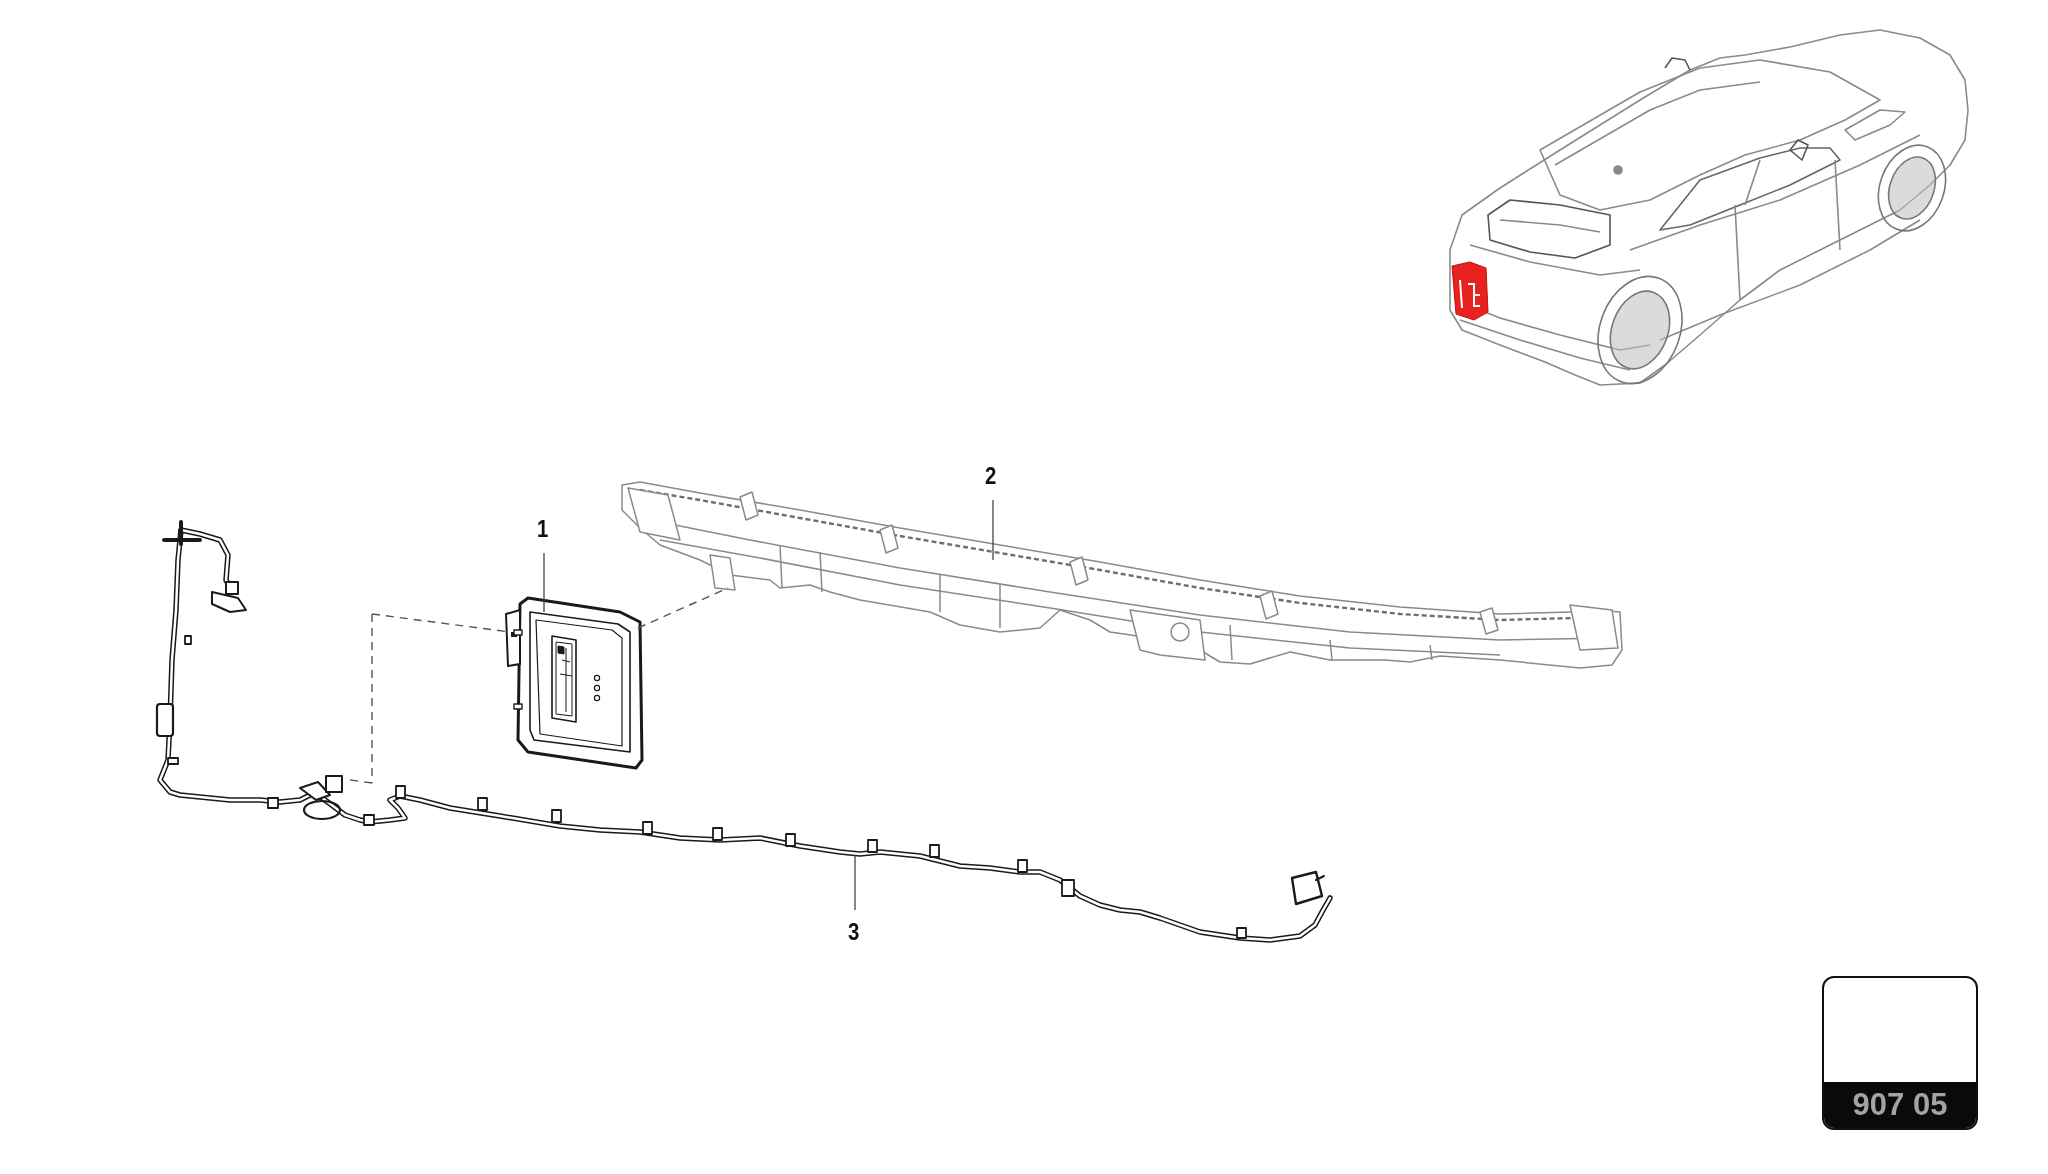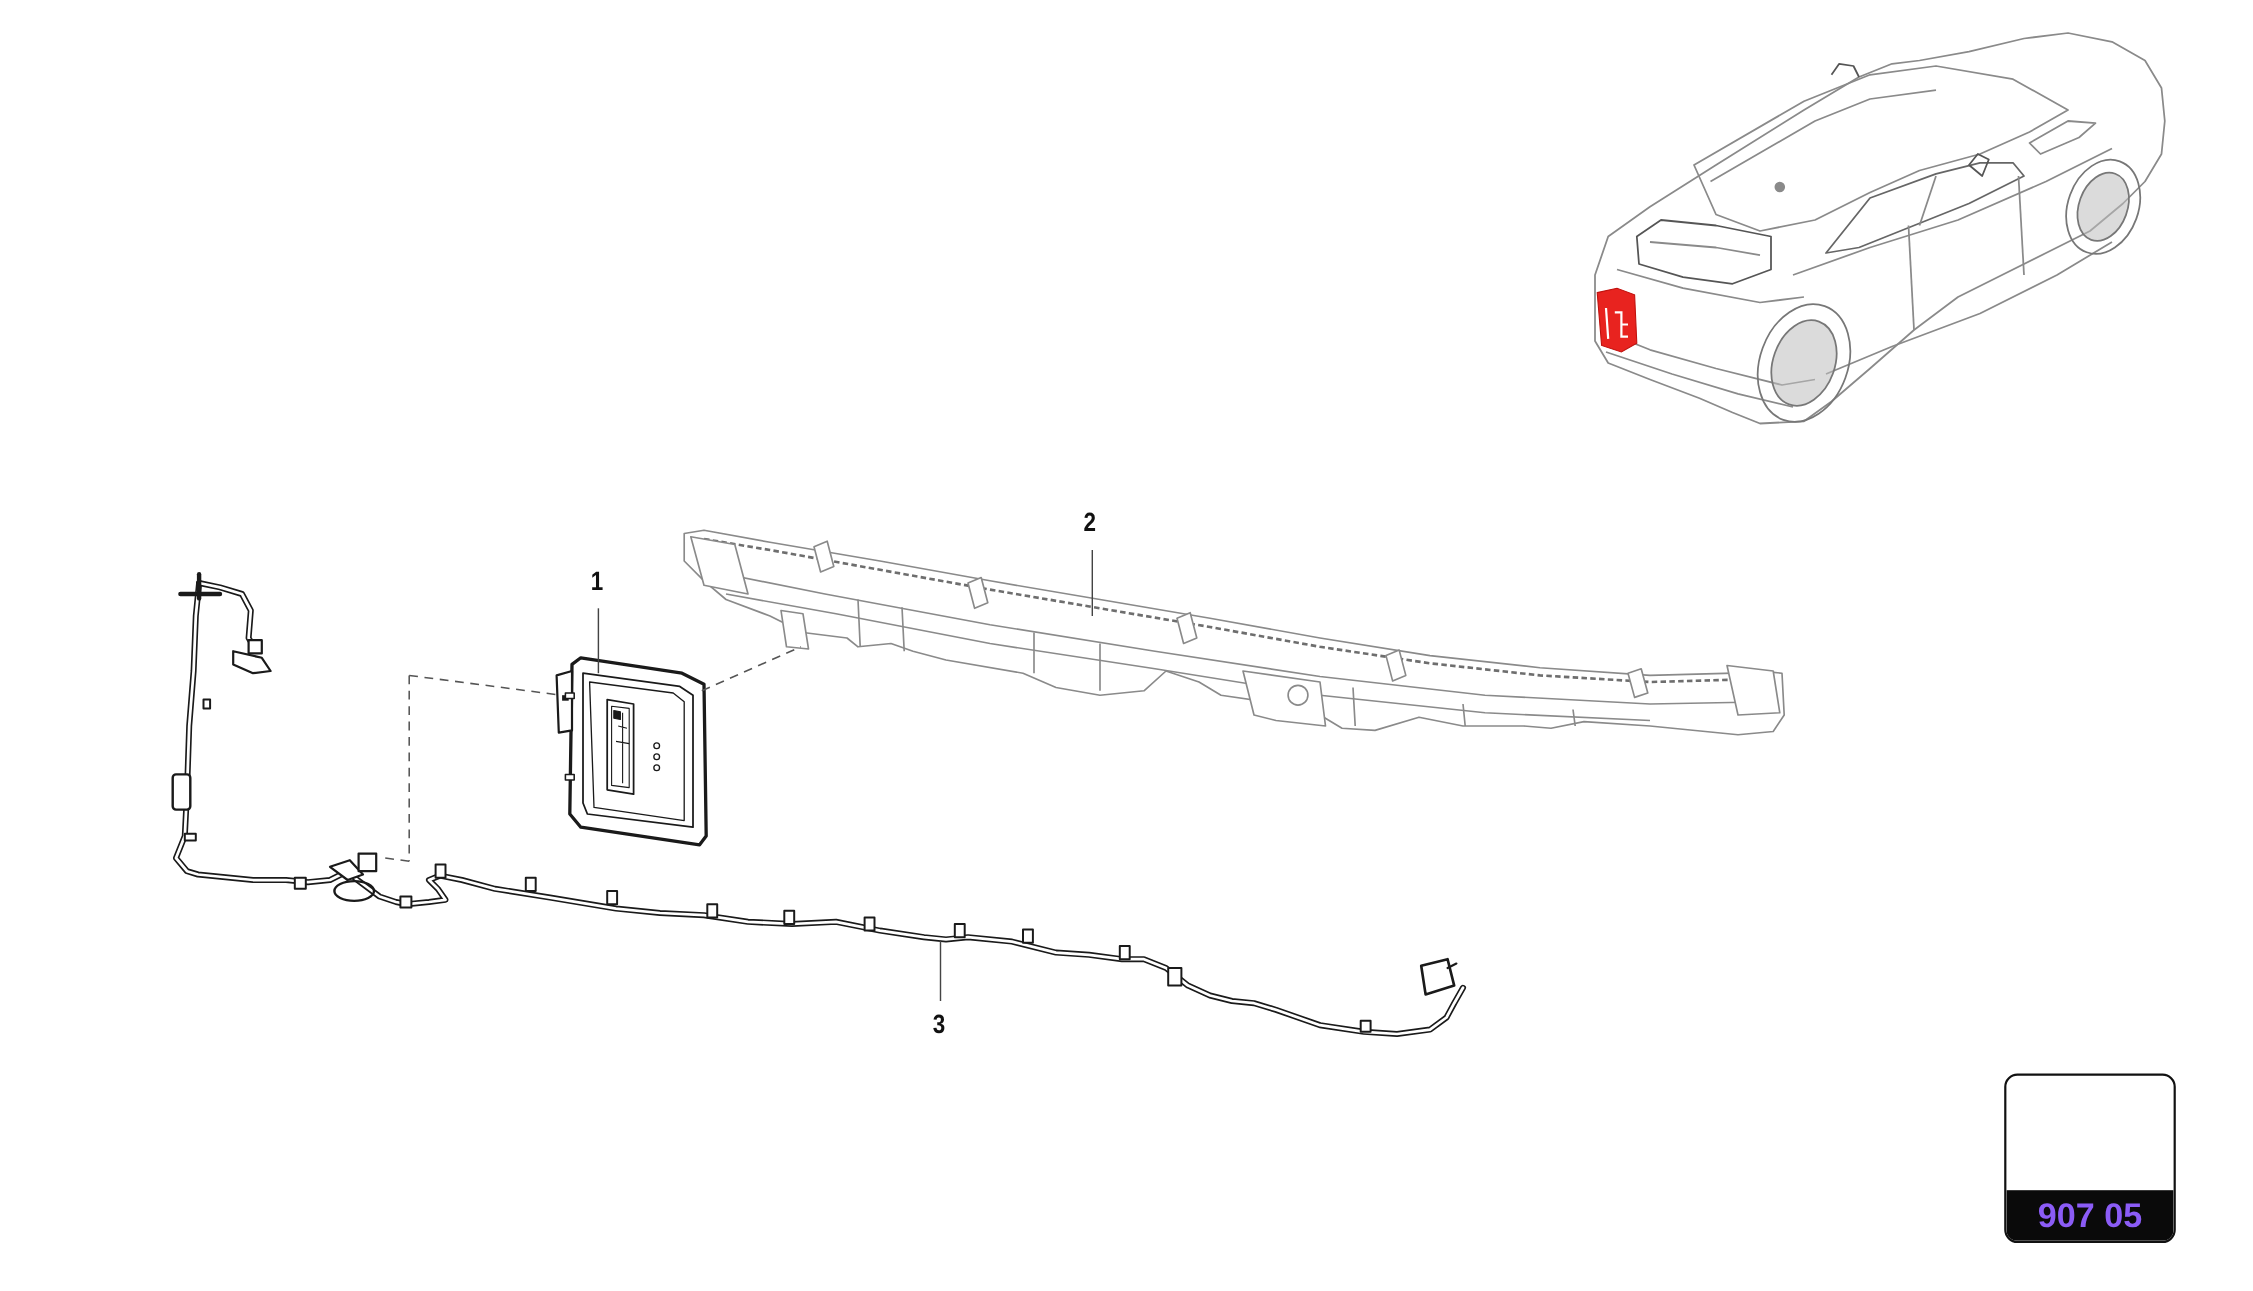--- a/index.html
+++ b/index.html
@@ -1,21 +1,21 @@
 <!DOCTYPE html>
 <html><head>
 <meta charset="utf-8">
 <style>
   html, body { margin: 0; padding: 0; background: #ffffff; }
   body { width: 2048px; height: 1174px; position: relative; overflow: hidden; font-family: "Liberation Sans", sans-serif; }
   .canvas { position: absolute; left: 0; top: 0; width: 2048px; height: 1174px; }
   .callout { position: absolute; font-family: "Liberation Sans", sans-serif; font-weight: bold; font-size: 24px; color: #111; transform: scaleX(0.85); transform-origin: left top; }
   .ref-box { position: absolute; left: 1822px; top: 976px; width: 156px; height: 154px; border: 2px solid #111; border-radius: 12px; background: #fff; overflow: hidden; box-sizing: border-box; }
   .ref-box .arrow-area { position: absolute; left: 0; top: 0; width: 100%; height: 108px; }
-  .ref-box .ref-label { position: absolute; left: 0; bottom: 0; width: 100%; height: 46px; background: #0a0a0a; color: #8b5cf6; font-weight: bold; font-size: 31px; line-height: 46px; text-align: center; letter-spacing: 0px; }
+  .ref-box .ref-label { position: absolute; left: 0; bottom: 0; width: 100%; height: 46px; background: #0a0a0a; color: #a3a3a3; font-weight: bold; font-size: 31px; line-height: 46px; text-align: center; letter-spacing: 0px; }
 </style>
 </head>
 <body>
 
 <svg class="canvas" width="2048" height="1174" viewBox="0 0 2048 1174" xmlns="http://www.w3.org/2000/svg">
 
   <g fill="none" stroke="#8a8a8a" stroke-width="1.6" stroke-linejoin="round">
 
     <path d="M1450 250 L1462 215 L1500 188 L1560 150 L1640 100 L1690 70 L1720 58 L1745 55 L1790 47 L1840 35 L1880 30 L1920 38 L1950 55 L1965 80 L1968 110 L1965 140 L1950 165 L1930 185 L1900 210 L1860 230 L1820 250 L1780 270 L1740 300 L1700 335 L1665 365 L1640 383 L1600 385 L1575 375 L1545 362 L1500 345 L1462 330 L1450 310 Z"></path>
 

